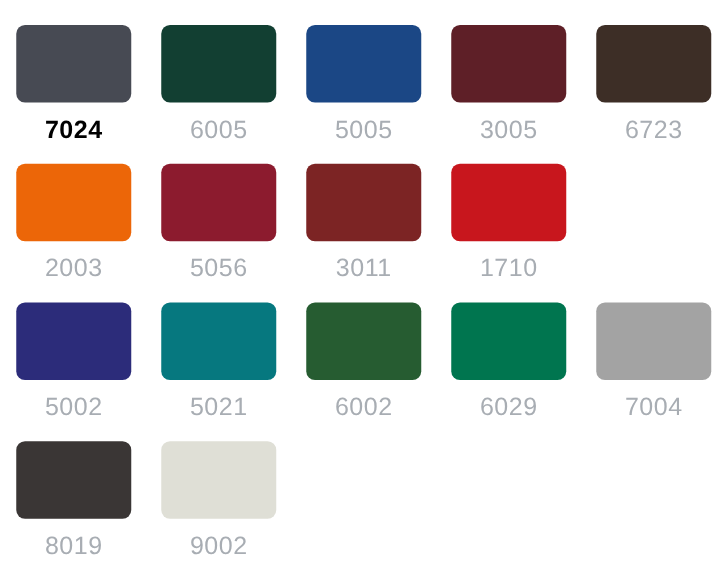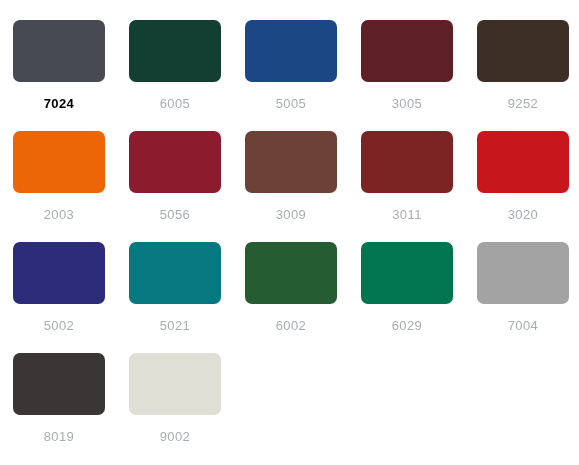--- a/index.html
+++ b/index.html
@@ -44,21 +44,21 @@
 
   .swatch-chip {
     width: 92px;
     height: 62px;
     border-radius: 7px;
     box-sizing: border-box;
   }
 
   .swatch-label {
     margin-top: 13px;
-    font-size: 13px;
+    font-size: 20px;
     line-height: 18px;
     letter-spacing: 0.4px;
     color: #a8adb3;
     font-weight: 400;
     text-align: left;
     white-space: nowrap;
   }
 
   .swatch-cell.is-selected .swatch-label {
     color: #000000;
@@ -82,43 +82,39 @@
         <div class="swatch-cell">
           <div class="swatch-chip" style="background-color: rgb(27, 71, 133);"></div>
           <div class="swatch-label">5005</div>
         </div>
         <div class="swatch-cell">
           <div class="swatch-chip" style="background-color: rgb(94, 31, 39);"></div>
           <div class="swatch-label">3005</div>
         </div>
         <div class="swatch-cell">
           <div class="swatch-chip" style="background-color: rgb(61, 46, 38);"></div>
-          <div class="swatch-label">9252</div>
+          <div class="swatch-label">6723</div>
         </div>
       </div>
       <div class="swatch-row">
         <div class="swatch-cell">
           <div class="swatch-chip" style="background-color: rgb(236, 102, 8);"></div>
           <div class="swatch-label">2003</div>
         </div>
         <div class="swatch-cell">
           <div class="swatch-chip" style="background-color: rgb(140, 27, 46);"></div>
           <div class="swatch-label">5056</div>
         </div>
         <div class="swatch-cell">
-          <div class="swatch-chip" style="background-color: rgb(108, 65, 54);"></div>
-          <div class="swatch-label">3009</div>
-        </div>
-        <div class="swatch-cell">
           <div class="swatch-chip" style="background-color: rgb(124, 36, 36);"></div>
           <div class="swatch-label">3011</div>
         </div>
         <div class="swatch-cell">
           <div class="swatch-chip" style="background-color: rgb(200, 22, 29);"></div>
-          <div class="swatch-label">3020</div>
+          <div class="swatch-label">1710</div>
         </div>
       </div>
       <div class="swatch-row">
         <div class="swatch-cell">
           <div class="swatch-chip" style="background-color: rgb(44, 44, 122);"></div>
           <div class="swatch-label">5002</div>
         </div>
         <div class="swatch-cell">
           <div class="swatch-chip" style="background-color: rgb(6, 120, 127);"></div>
           <div class="swatch-label">5021</div>

